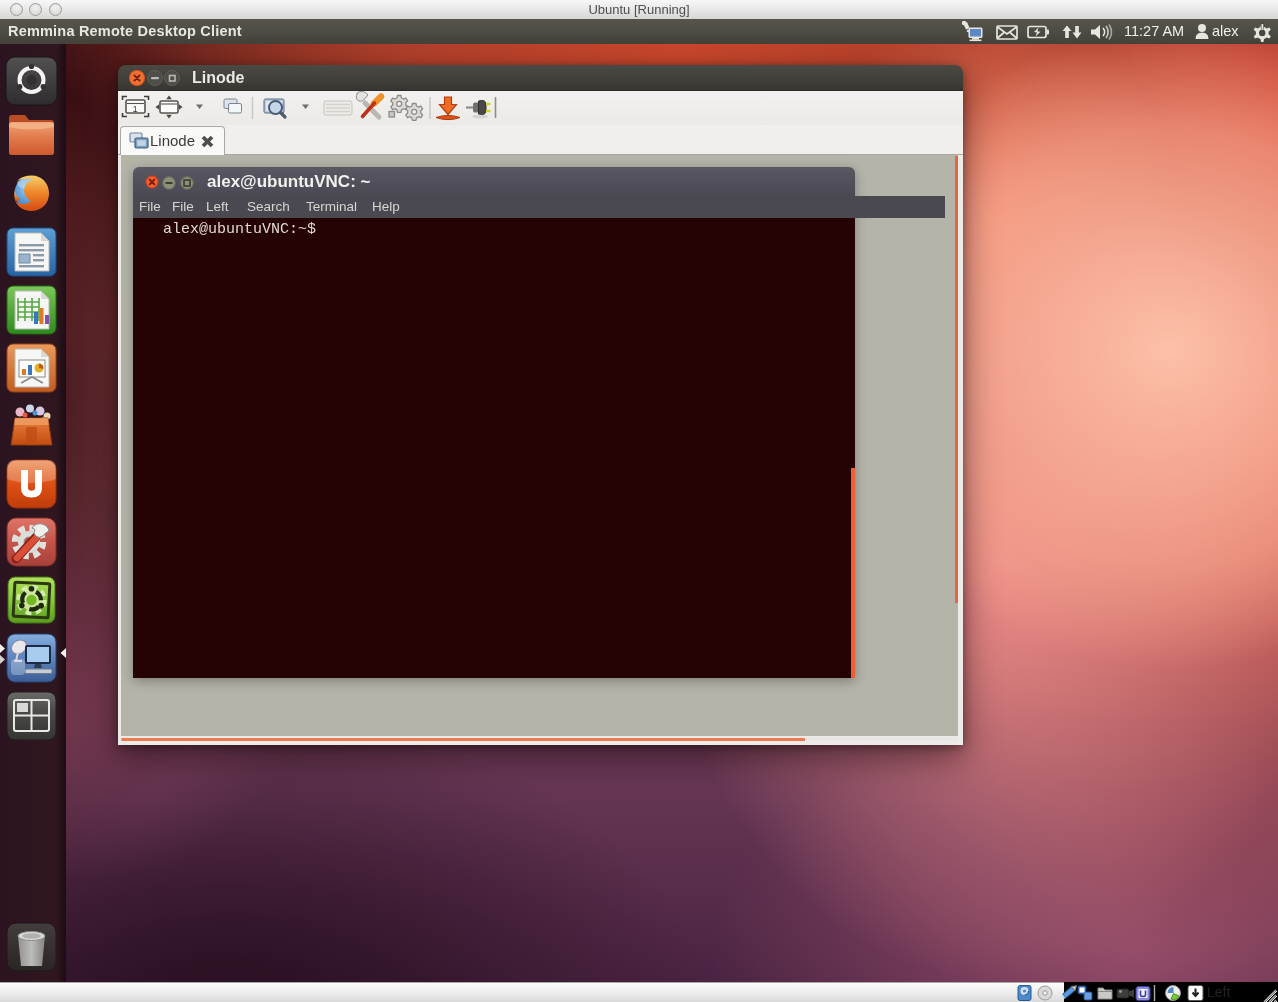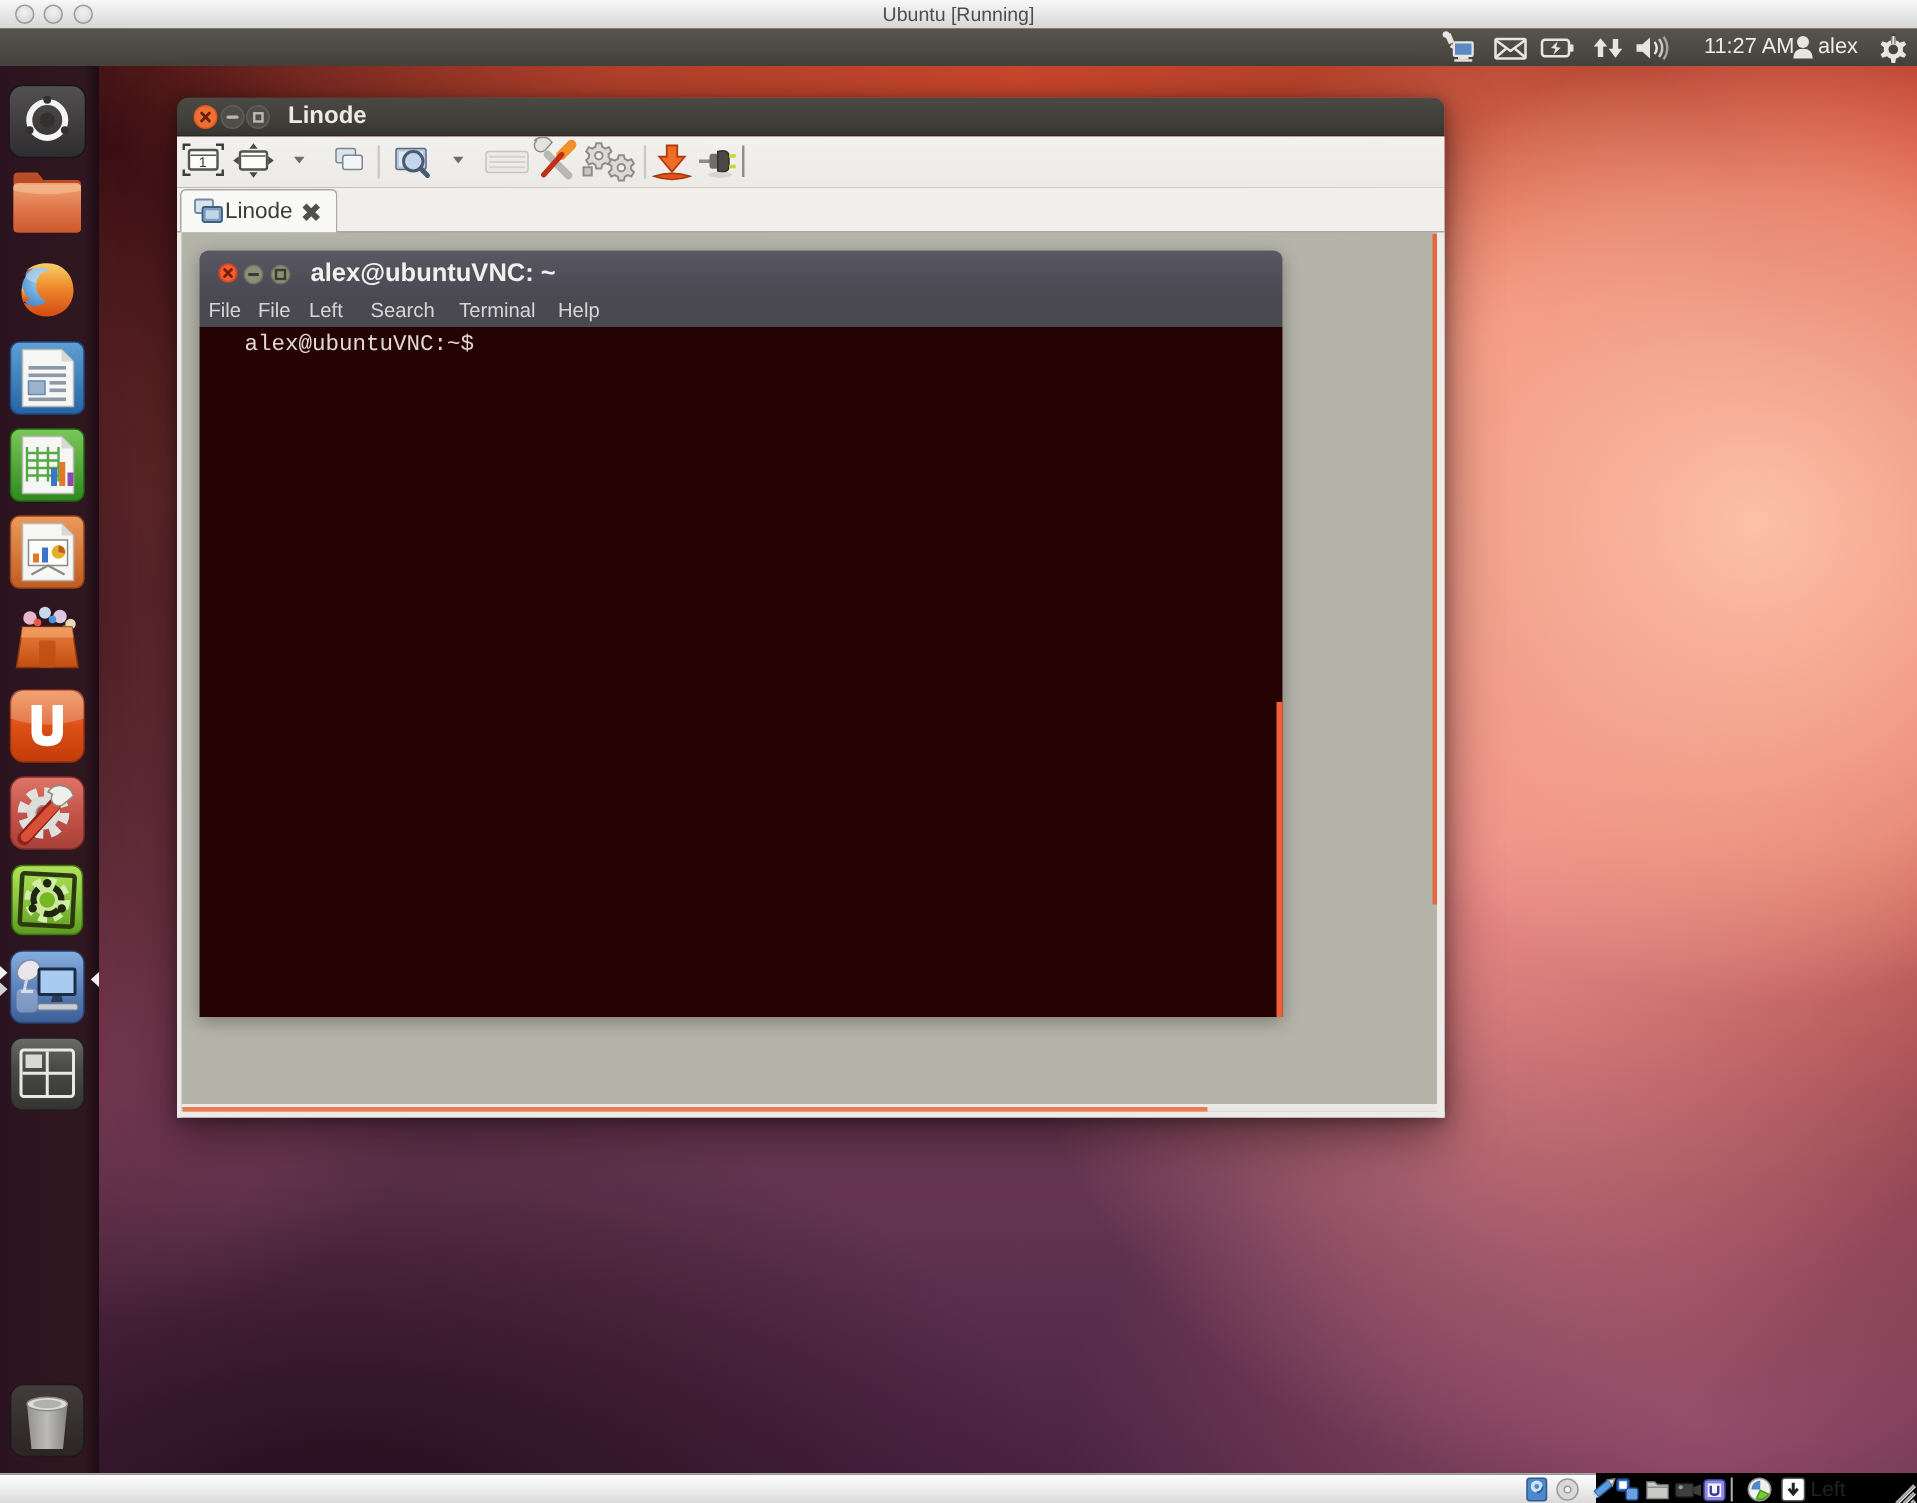--- a/index.html
+++ b/index.html
@@ -14,21 +14,21 @@
   .maccirc{position:absolute;top:3px;width:11px;height:11px;border-radius:50%;
     border:1px solid #9a9a98;background:radial-gradient(circle at 50% 35%,#f2f2f0,#d2d2d0);}
   #mactitle{position:absolute;top:0;left:0;width:100%;text-align:center;
     font-size:13px;color:#4e4e4e;line-height:19px;}
 
   
   #panel{left:0;top:19px;width:1278px;height:25px;
     background:linear-gradient(#57554b 0%,#4c4a43 55%,#434139 100%);}
   #paneltitle{position:absolute;left:8px;top:0;line-height:25px;font-size:14.5px;
     font-weight:bold;color:#e9e6e1;letter-spacing:.2px;}
-  #clock{position:absolute;left:1124px;top:0;line-height:25px;font-size:14.5px;color:#f0ede8;margin-left:12px;}
+  #clock{position:absolute;left:1124px;top:0;line-height:25px;font-size:14.5px;color:#f0ede8;}
   #username{position:absolute;left:1212px;top:0;line-height:25px;font-size:14.5px;color:#f0ede8;}
 
   
   #wall{left:0;top:19px;width:1278px;height:963px;
     background-color:#4e2440;
     background-image:
       radial-gradient(ellipse 430px 400px at 1170px 330px, rgba(253,192,168,1) 0%, rgba(250,170,145,.6) 55%, rgba(245,140,115,0) 80%),
       radial-gradient(ellipse 430px 540px at 1000px 540px, rgba(242,145,140,.92) 0%, rgba(242,145,140,0) 78%),
       radial-gradient(ellipse 260px 300px at 990px 210px, rgba(250,142,112,.85) 0%, rgba(250,142,112,0) 75%),
       radial-gradient(ellipse 600px 700px at 1278px 400px, rgba(228,100,80,.9) 0%, rgba(228,100,80,0) 80%),
@@ -70,21 +70,21 @@
   #oline-right{position:absolute;left:834px;top:1px;width:3px;height:447px;background:#e8663c;}
   #oline-bottom{position:absolute;left:1px;top:583px;width:683px;height:3px;background:#ee7b50;}
 
   
   #term{position:absolute;left:12px;top:12px;width:722px;height:511px;border-radius:6px 6px 0 0;
     box-shadow:0 3px 12px rgba(0,0,0,.30);}
   #ttitle{position:absolute;left:0;top:0;width:722px;height:29px;border-radius:6px 6px 0 0;
     background:linear-gradient(#5a5963 0%,#504f59 60%,#4b4a54 100%);}
   #ttitletext{position:absolute;left:74px;top:0;line-height:29px;font-size:17px;
     font-weight:bold;color:#f2f0ec;}
-  #tmenu{position:absolute;left:0;top:29px;width:722px;height:22px;background:#4a4951;
+  #tmenu{position:absolute;left:0;top:29px;width:812px;height:22px;background:#4a4951;
     font-size:13.5px;color:#d7d5d1;}
   #tmenu span{position:absolute;top:0;line-height:21px;}
   #tbody{position:absolute;left:0;top:51px;width:722px;height:460px;background:#250302;}
   #prompt{position:absolute;left:2px;top:3px;font-family:"Liberation Mono",monospace;
     font-size:15px;color:#e0d8d2;letter-spacing:0;margin-left:28px;}
   #term-oline{position:absolute;left:718px;top:301px;width:4px;height:210px;background:#ef5e35;}
 
   
   #vboxbar{left:0;top:982px;width:1064px;height:20px;
     background:linear-gradient(#fdfdfd 0%,#ececec 50%,#d8d8d8 100%);
@@ -96,20 +96,21 @@
   <div id="wall" class="abs"></div>
 
   <div id="macbar" class="abs">
     <div class="maccirc" style="left:10px;"></div>
     <div class="maccirc" style="left:29px;"></div>
     <div class="maccirc" style="left:49px;"></div>
     <div id="mactitle">Ubuntu [Running]</div>
   </div>
 
   <div id="panel" class="abs">
+    <div id="paneltitle">Remmina Remote Desktop Client</div>
     <svg id="panelicons" style="position:absolute;left:955px;top:0;width:323px;height:25px" viewBox="0 0 323 25">
 
       <g>
         <path d="M8 4 L12 3 L14.5 9 L11 10.5 Z" fill="#e8e5e0"></path>
         <circle cx="9" cy="4" r="2.2" fill="#e8e5e0"></circle>
         <path d="M13 10 L15 14 L11.5 12.5 Z" fill="#e8e5e0"></path>
         <rect x="13.5" y="8.5" width="14" height="10.5" rx="1.5" fill="#e8e5e0"></rect>
         <rect x="15" y="10" width="11" height="7.5" fill="#5b89c4"></rect>
         <rect x="17" y="19" width="7" height="1.6" fill="#e8e5e0"></rect>
         <rect x="14.5" y="20.5" width="12" height="1.6" fill="#e8e5e0"></rect>

